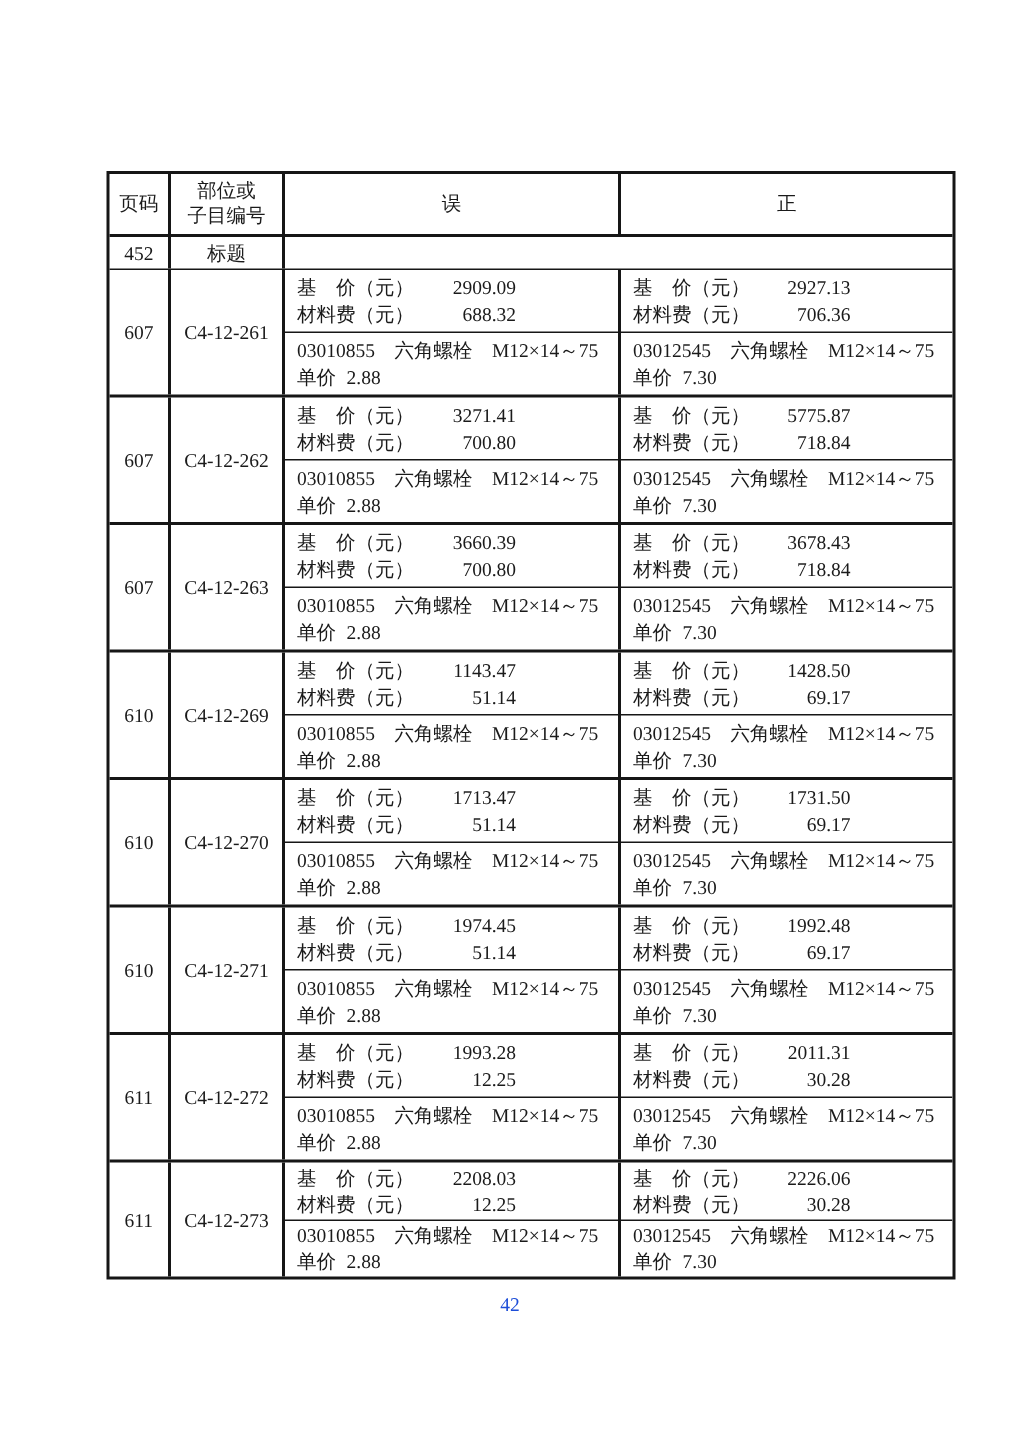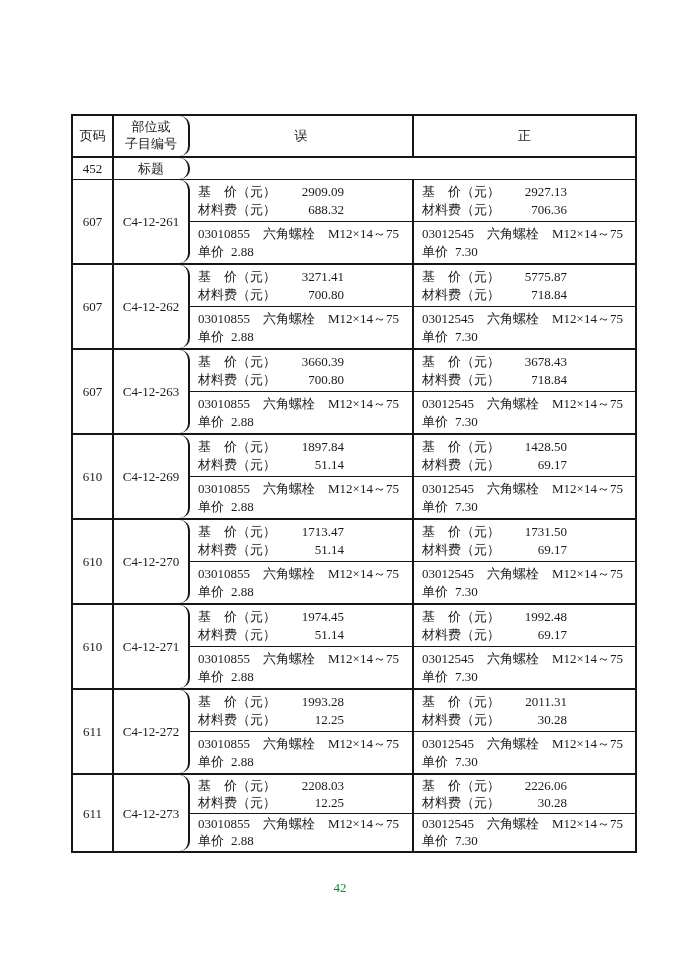--- a/index.html
+++ b/index.html
@@ -16,21 +16,21 @@
   .errata-table{
     position:absolute;left:71px;top:114px;width:566px;
     box-sizing:border-box;
     border:2px solid #161616;
     font-size:13px;
     line-height:1;
   }
   .row{display:flex;width:100%;box-sizing:border-box;}
   .c{box-sizing:border-box;overflow:hidden;}
   .c1{width:41px;}
-  .c2{width:76px;border-radius:10px;}
+  .c2{width:76px;}
   .c3{width:224px;}
   .c4{flex:1;}
   .c1,.c2,.c3{border-right:2px solid #161616;}
 
   .center{display:flex;align-items:center;justify-content:center;text-align:center;}
 
   .header-row{height:42px;border-bottom:2px solid #161616;}
   .header-row .hc{display:flex;flex-direction:column;align-items:center;justify-content:center;line-height:1.3;}
 
   .simple-row{height:22px;}
@@ -43,22 +43,22 @@
 
   .split{display:flex;flex-direction:column;}
   .half{flex:1;display:flex;flex-direction:column;justify-content:space-evenly;padding-left:8px;}
   .half.first{border-bottom:1px solid #161616;}
 
   .pline{display:flex;align-items:center;white-space:nowrap;}
   .pv{margin-left:auto;margin-right:68px;}
   .uv{margin-left:7px;}
 
   .footer{
-    position:absolute;left:0;right:0;top:880px;
-    text-align:center;font-size:13px;color:#15803d;
+    position:absolute;left:0;right:0;top:862px;
+    text-align:center;font-size:13px;color:#1d4ed8;
   }
 </style>
 </head>
 <body>
 
 <div class="page">
 
   <div class="errata-table">
 
     <div class="row header-row">
@@ -216,21 +216,21 @@
   </div>
 
   <div class="row block">
     <div class="c c1 center">610</div>
     <div class="c c2 center">C4-12-269</div>
 
     <div class="c c3 split">
       <div class="half first">
         <div class="pline">
           <span>基　价（元）</span>
-          <span class="pv">1897.84</span>
+          <span class="pv">1143.47</span>
         </div>
         <div class="pline">
           <span>材料费（元）</span>
           <span class="pv">51.14</span>
         </div>
       </div>
       <div class="half">
         <div class="pline">03010855　六角螺栓　M12×14～75</div>
         <div class="pline">
           <span>单价</span>

